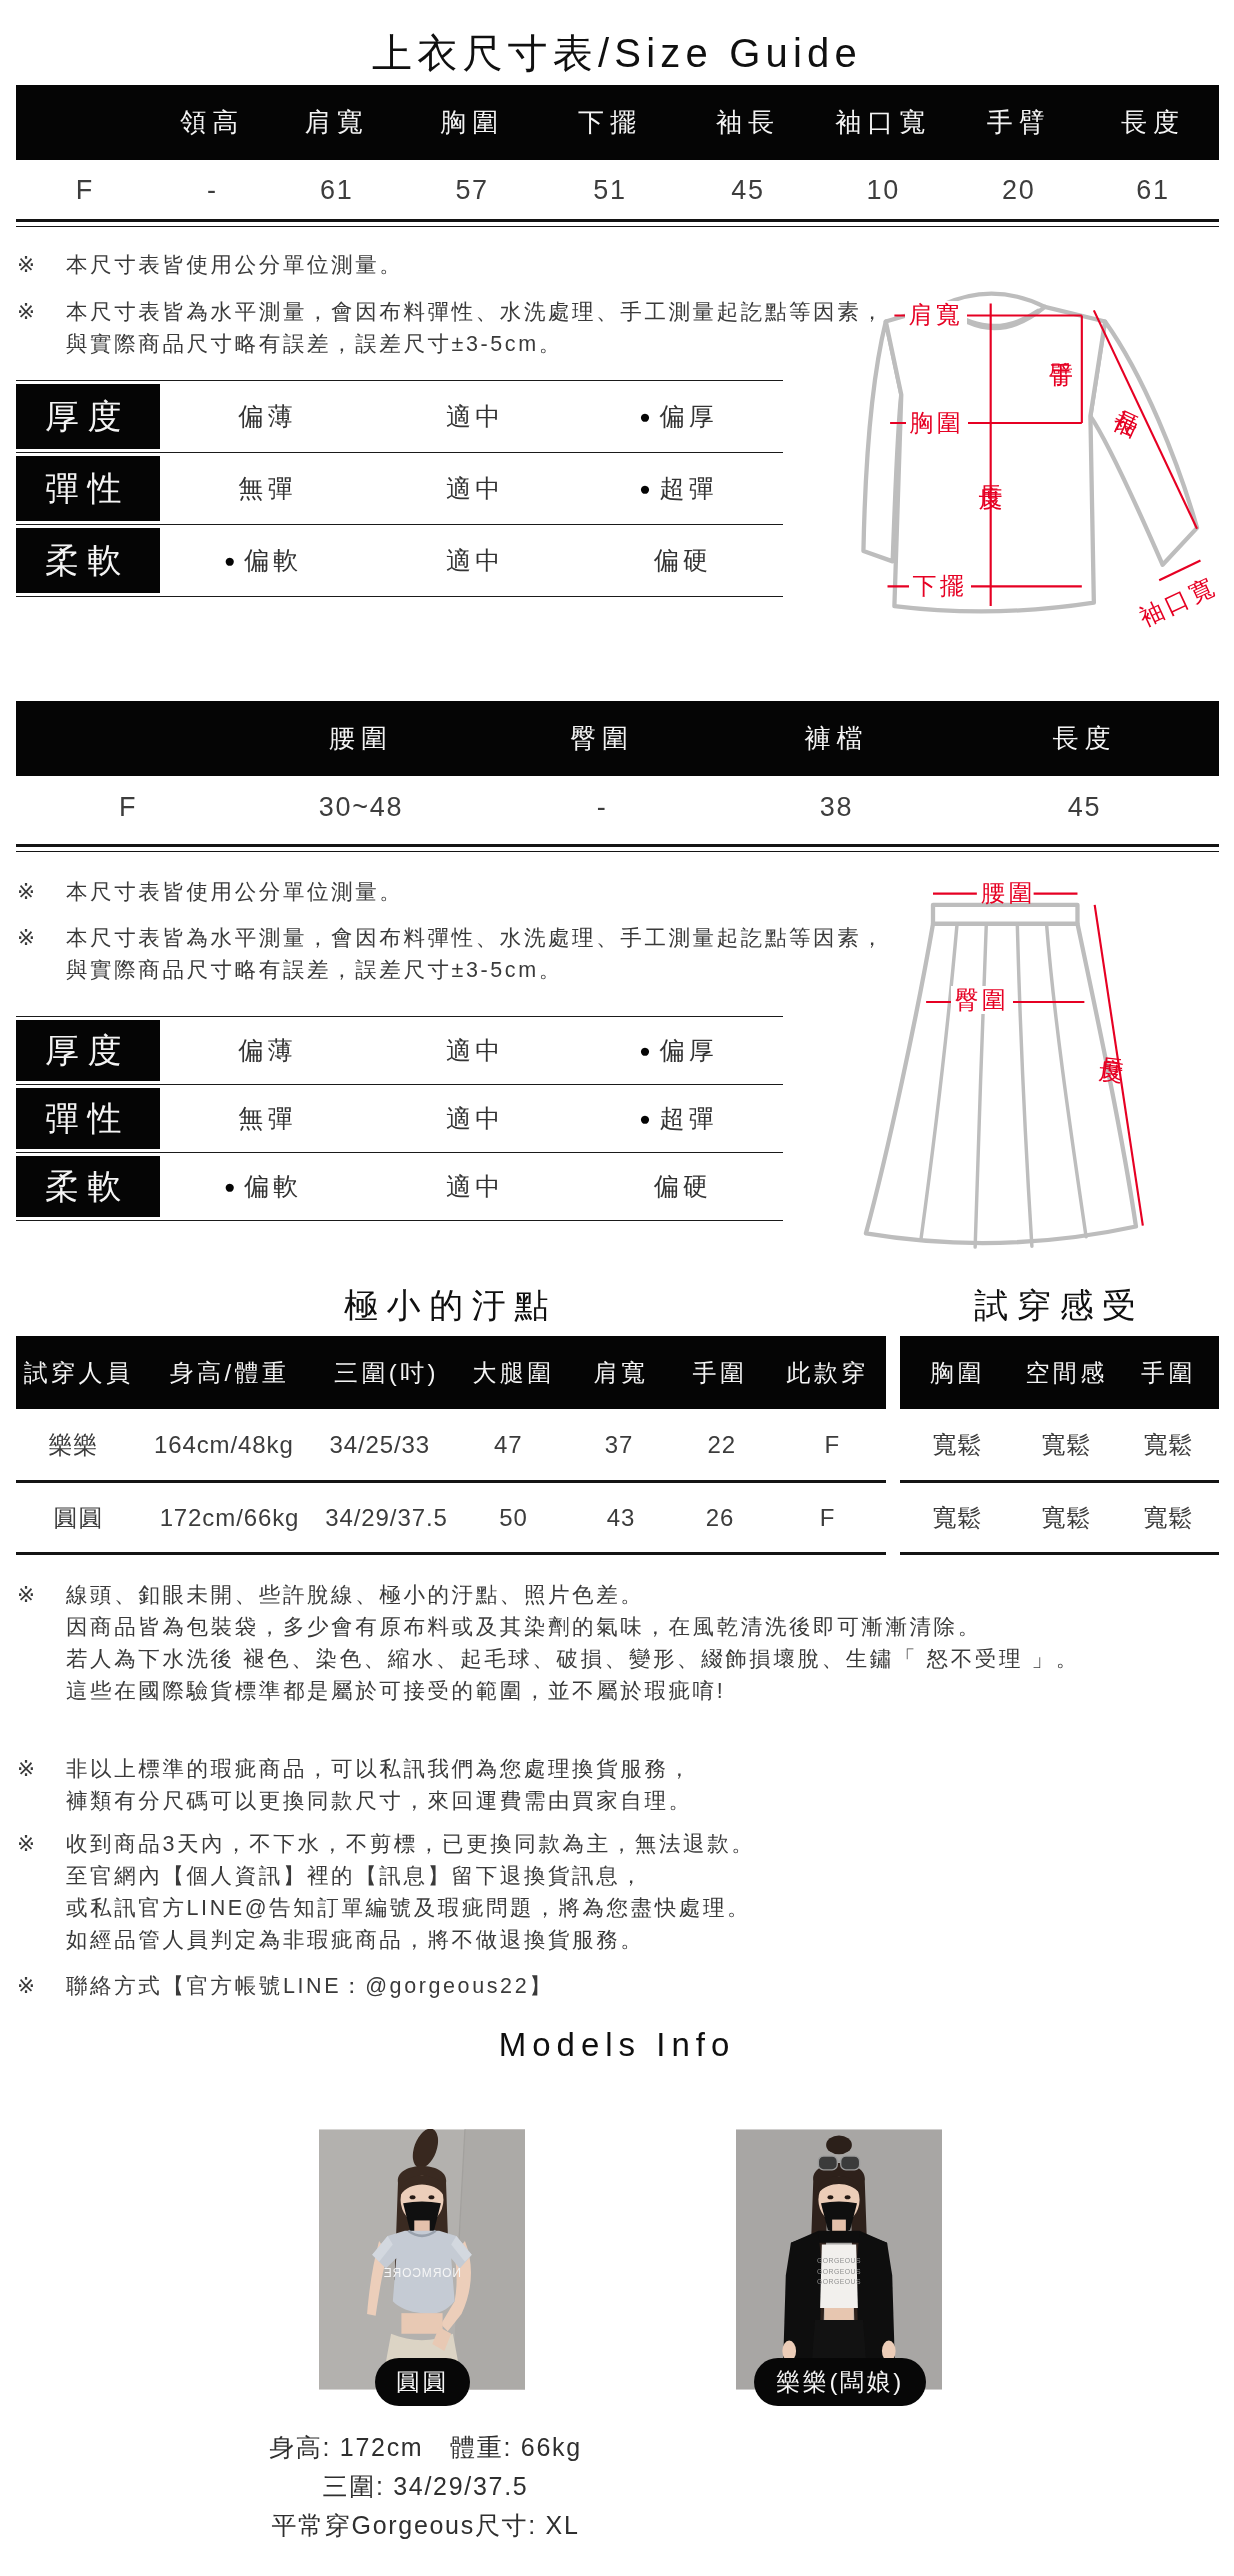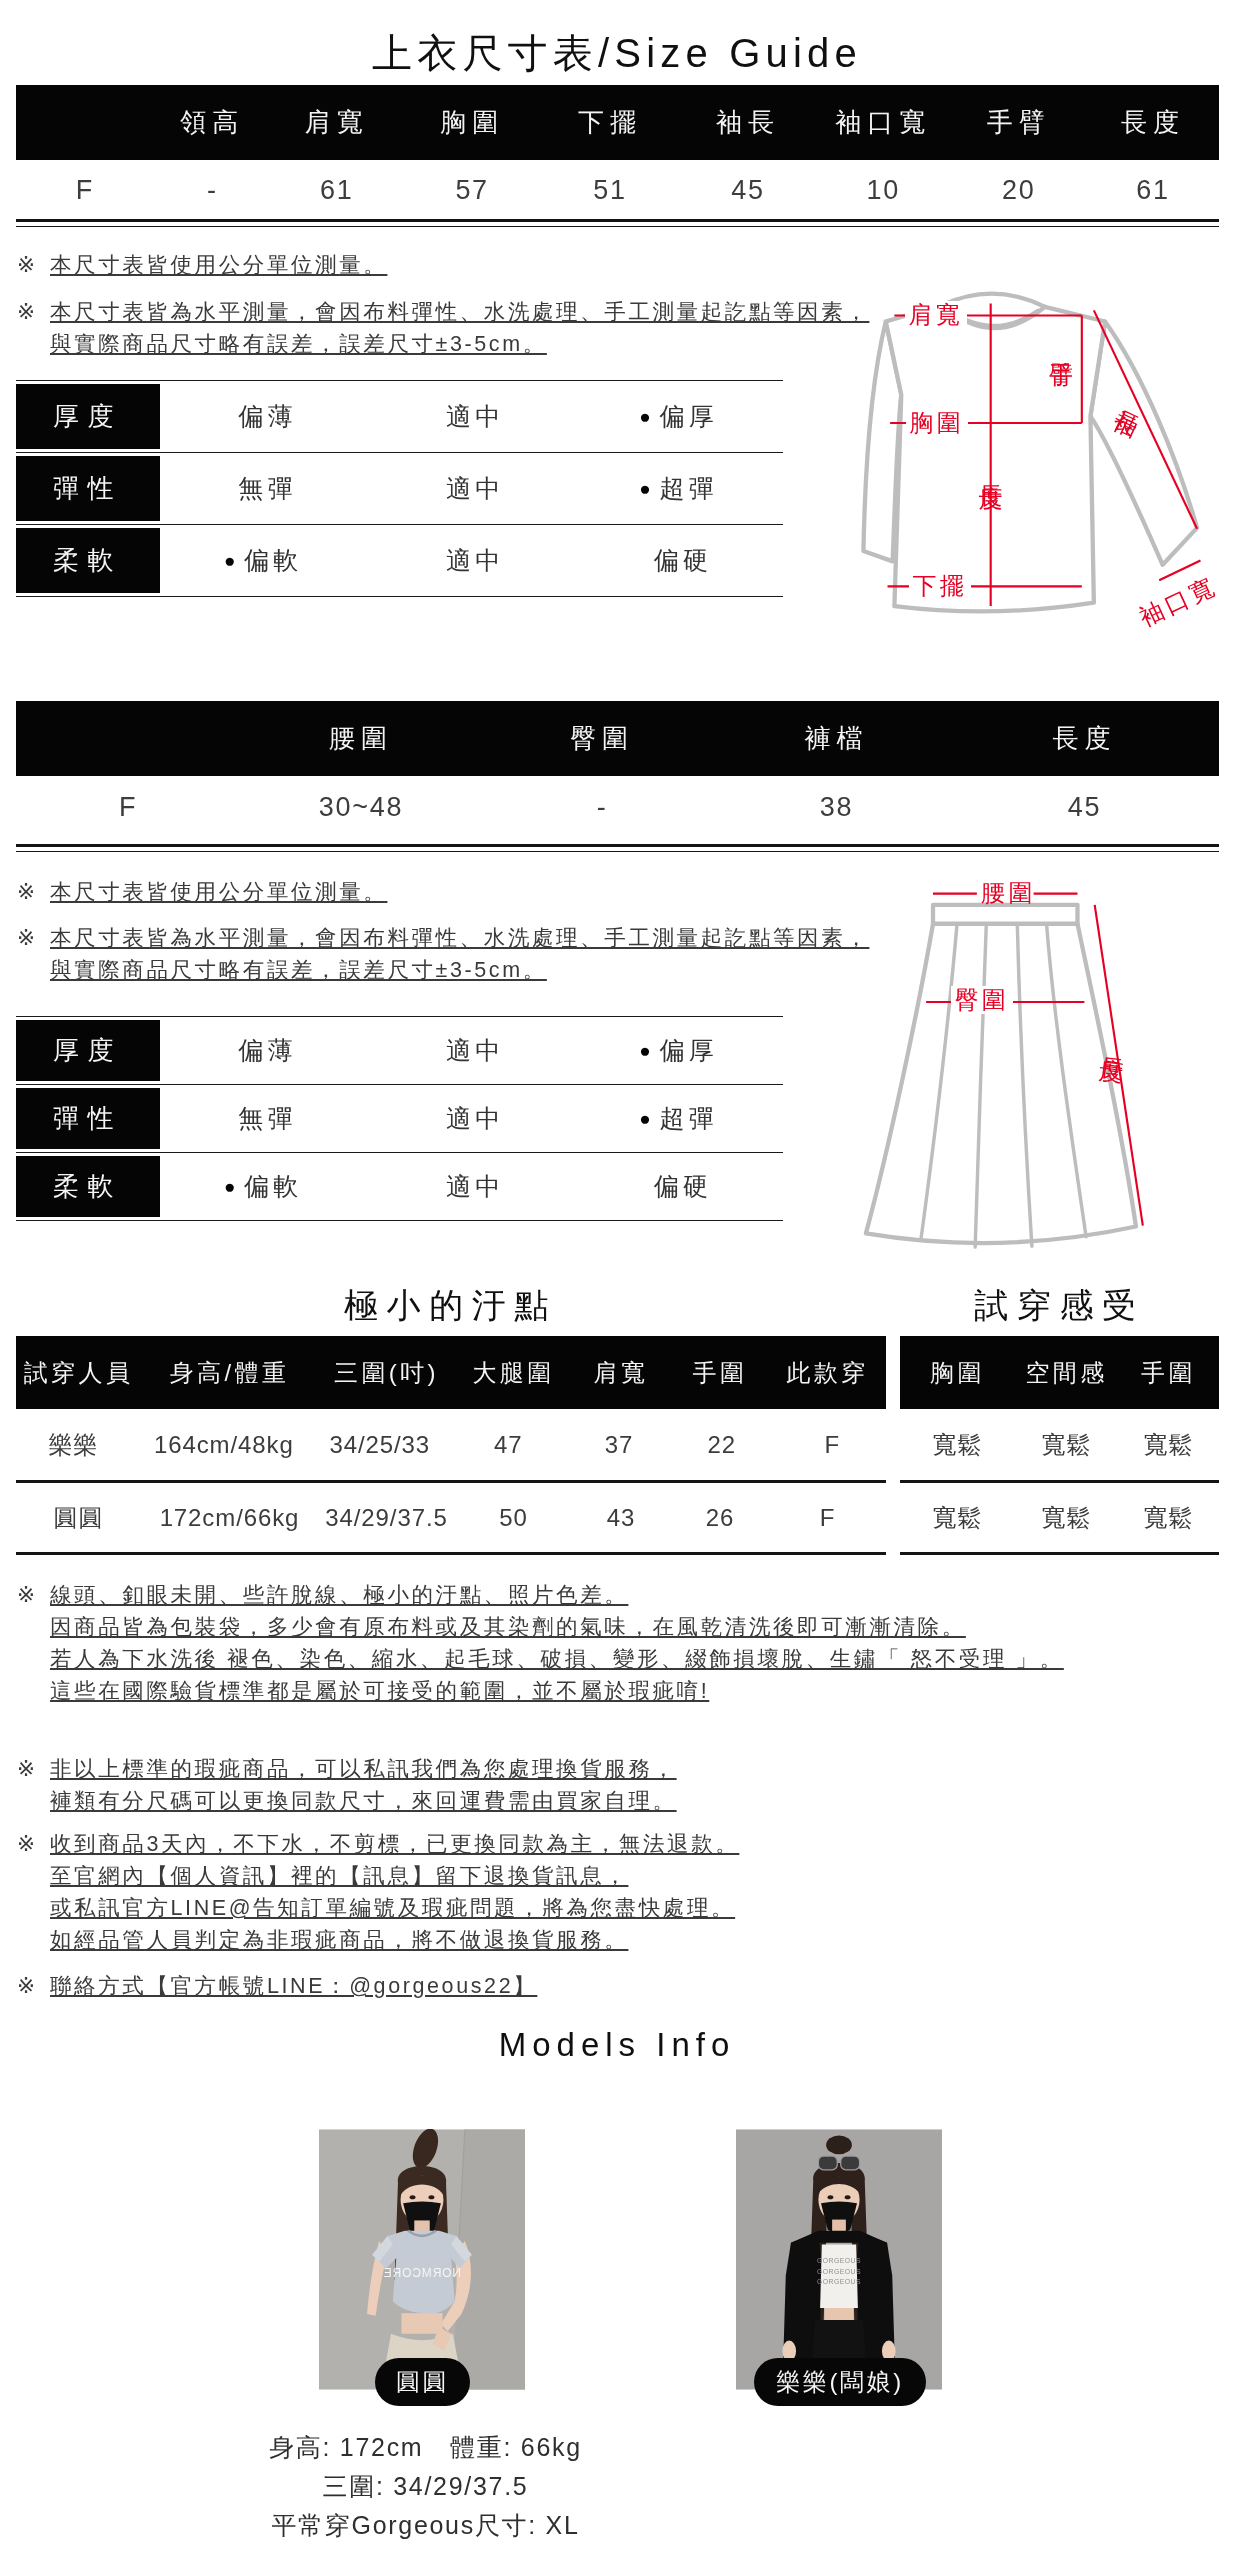--- a/index.html
+++ b/index.html
@@ -11,26 +11,26 @@
   .sub-title{text-align:center;font-size:34px;letter-spacing:8.6px;color:#101010;font-weight:500;}
   
   .bar{background:#050505;display:flex;align-items:center;}
   .bar .c{text-align:center;color:#f4f4f4;font-size:26px;letter-spacing:6px;font-weight:300;white-space:nowrap;}
   .trow{display:flex;align-items:center;}
   .trow .c{text-align:center;color:#3d3d3d;font-size:27px;letter-spacing:1.7px;white-space:nowrap;}
   .hline{background:#141414;}
   
   .note{font-size:21.5px;color:#3a3a3a;letter-spacing:2.6px;}
   .note .mk{position:absolute;left:0;top:0;line-height:32px;}
-  .note .nl{margin-left:33px;line-height:32px;white-space:nowrap;text-decoration:underline;}
+  .note .nl{margin-left:49px;line-height:32px;white-space:nowrap;}
   
   .ptable{border-bottom:1.7px solid #1a1a1a;}
   .prow{display:flex;border-top:1.7px solid #1a1a1a;box-sizing:border-box;}
   .plabel{width:144px;background:#050505;color:#f4f4f4;margin:3.4px 0;display:flex;align-items:center;
-          justify-content:center;font-size:26px;letter-spacing:8.6px;font-weight:300;}
+          justify-content:center;font-size:34px;letter-spacing:8.6px;font-weight:300;}
   .popts{flex:1;display:flex;}
   .popt{flex:1;display:flex;align-items:center;justify-content:center;}
   .pmark{font-size:19px;margin-right:8.6px;color:#050505;}
   .ptext{font-size:25px;color:#333333;letter-spacing:4.3px;}
   
   .fit .c{font-size:24px;}
   .fitbar .c{letter-spacing:3.4px;}
   .fitrow .c{letter-spacing:0.9px;color:#3c3c3c;}
   
   .rlab{position:absolute;color:#e60023;font-size:24px;letter-spacing:3.4px;line-height:1.15;

